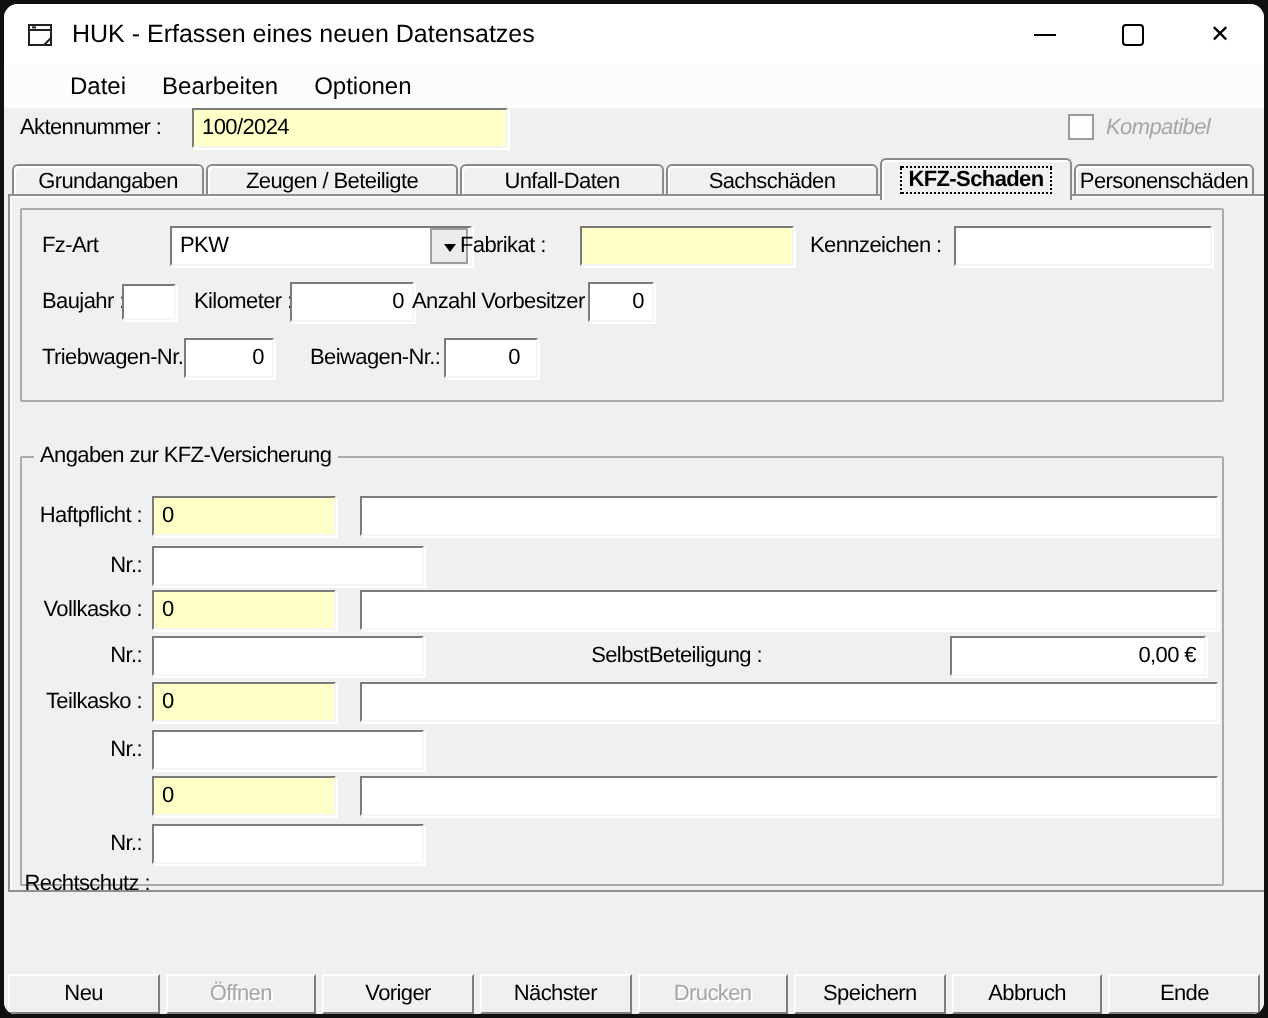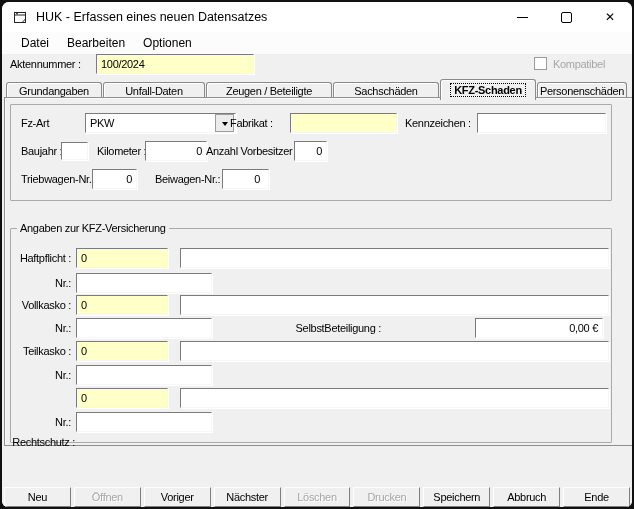--- a/index.html
+++ b/index.html
@@ -16,21 +16,21 @@
   
   .titlebar{height:30px;background:#FFFFFF;display:flex;align-items:center;flex:0 0 auto;}
   .title-icon{width:16px;height:16px;margin-left:10px;flex:0 0 auto;}
   .title-text{margin-left:8px;font-size:12.5px;color:#000;white-space:nowrap;}
   .win-controls{margin-left:auto;display:flex;height:100%;}
   .win-btn{width:44px;height:100%;display:flex;align-items:center;justify-content:center;cursor:default;}
   .glyph-min{width:11px;height:1px;background:#000;}
   .glyph-max{width:9px;height:9px;border:1.2px solid #000;border-radius:2px;}
   .glyph-close{font-size:12px;color:#000;line-height:1;}
   
-  .menubar{height:22px;background:#FCFCFC;display:flex;align-items:center;padding-left:10px;flex:0 0 auto;font-size:12px;}
+  .menubar{height:22px;background:#FCFCFC;display:flex;align-items:center;padding-left:24px;flex:0 0 auto;font-size:12px;}
   .menu-item{padding:2px 9px;color:#000;white-space:nowrap;}
   
   .form{position:relative;flex:1;background:#F0F0F0;font-size:11px;letter-spacing:-0.3px;color:#000;}
   .lbl{position:absolute;height:20px;line-height:20px;white-space:nowrap;}
   input{
     box-sizing:border-box;position:absolute;height:20px;
     font-family:"Liberation Sans", sans-serif;font-size:11px;letter-spacing:-0.3px;
     padding:1px 4px;background:#FFFFFF;
     border:1px solid;border-color:#7b7b7b #f6f6f6 #f6f6f6 #7b7b7b;
     box-shadow:1px 1px 0 #ffffff;outline:none;color:#000;
@@ -119,32 +119,32 @@
     <div class="menu-item">Bearbeiten</div>
     <div class="menu-item">Optionen</div>
   </div>
 
   <div class="form">
 
     <div class="akten-row">
       <div class="lbl" style="left:8px;">Aktennummer :</div>
       <input class="yellow" style="left: 94px; width: 158px;" value="100/2024">
       <span class="checkbox-box" style="left:532px;"></span>
-      <div class="checkbox-label" style="left:551px;">Kompatibel</div>
+      <div class="checkbox-label" style="left:551px;font-style:italic;">Kompatibel</div>
     </div>
 
     <div class="tabstrip">
       <div class="tab" style="flex:0 0 96px;">
           <span class="tab-label">Grundangaben</span>
         </div>
+      <div class="tab" style="flex:0 0 126px;">
+          <span class="tab-label">Zeugen / Beteiligte</span>
+        </div>
       <div class="tab" style="flex:0 0 102px;">
           <span class="tab-label">Unfall-Daten</span>
-        </div>
-      <div class="tab" style="flex:0 0 126px;">
-          <span class="tab-label">Zeugen / Beteiligte</span>
         </div>
       <div class="tab" style="flex:0 0 106px;">
           <span class="tab-label">Sachschäden</span>
         </div>
       <div class="tab active" style="flex:0 0 96px;">
           <span class="tab-label">KFZ-Schaden</span>
         </div>
       <div class="tab" style="flex:1 1 100px;">
           <span class="tab-label">Personenschäden</span>
         </div>
@@ -212,21 +212,20 @@
           <input style="left: 65px; top: 178px; width: 136px;" value="">
         </div>
       </fieldset>
     </div>
 
     <div class="buttonbar">
       <div class="btn">Neu</div>
       <div class="btn disabled">Öffnen</div>
       <div class="btn">Voriger</div>
       <div class="btn">Nächster</div>
-      <div class="btn disabled">Löschen</div>
       <div class="btn disabled">Drucken</div>
       <div class="btn">Speichern</div>
       <div class="btn">Abbruch</div>
       <div class="btn">Ende</div>
     </div>
 
   </div>
 </div>
 
 </body></html>

